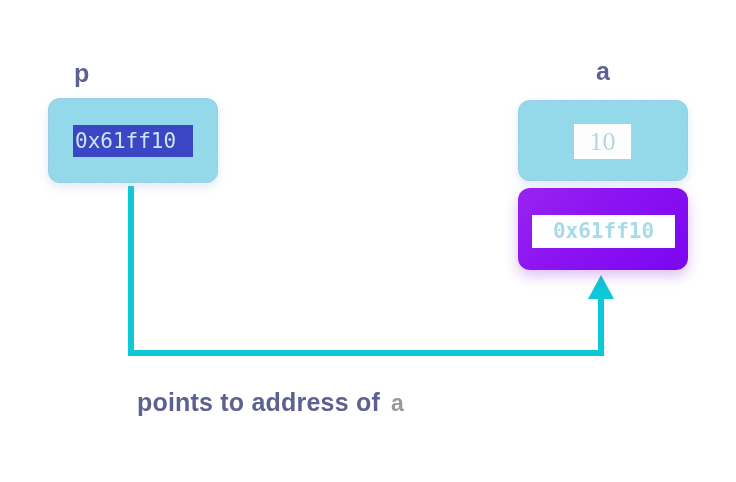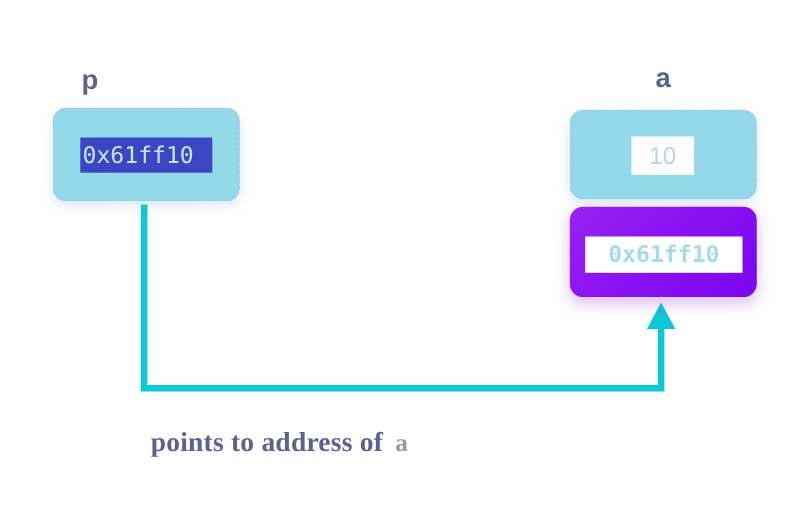--- a/index.html
+++ b/index.html
@@ -95,22 +95,22 @@
     left: 55px;
     top: 23px;
     width: 57px;
     height: 35px;
     background: #fdfdfd;
     display: flex;
     align-items: center;
     justify-content: center;
   }
   #value-a .mono {
-    font-family: Liberation Sans, sans-serif;
-    font-size: 22px;
+    font-family: Liberation Serif, serif;
+    font-size: 26px;
     color: #b5d7e4;
     line-height: 1;
   }
 
   
   #cell-a-addr {
     left: 518px;
     top: 188px;
     width: 170px;
     height: 82px;
@@ -145,21 +145,21 @@
     width: 736px;
     height: 482px;
     pointer-events: none;
   }
 
   
   #caption {
     position: absolute;
     left: 137px;
     top: 389px;
-    font-family: Liberation Serif, serif;
+    font-family: Liberation Sans, sans-serif;
     font-weight: bold;
     font-size: 25px;
     color: #5c6191;
     letter-spacing: 0.2px;
     line-height: 1.1;
     white-space: nowrap;
     user-select: none;
   }
   #caption-var {
     color: #9a9a93;

